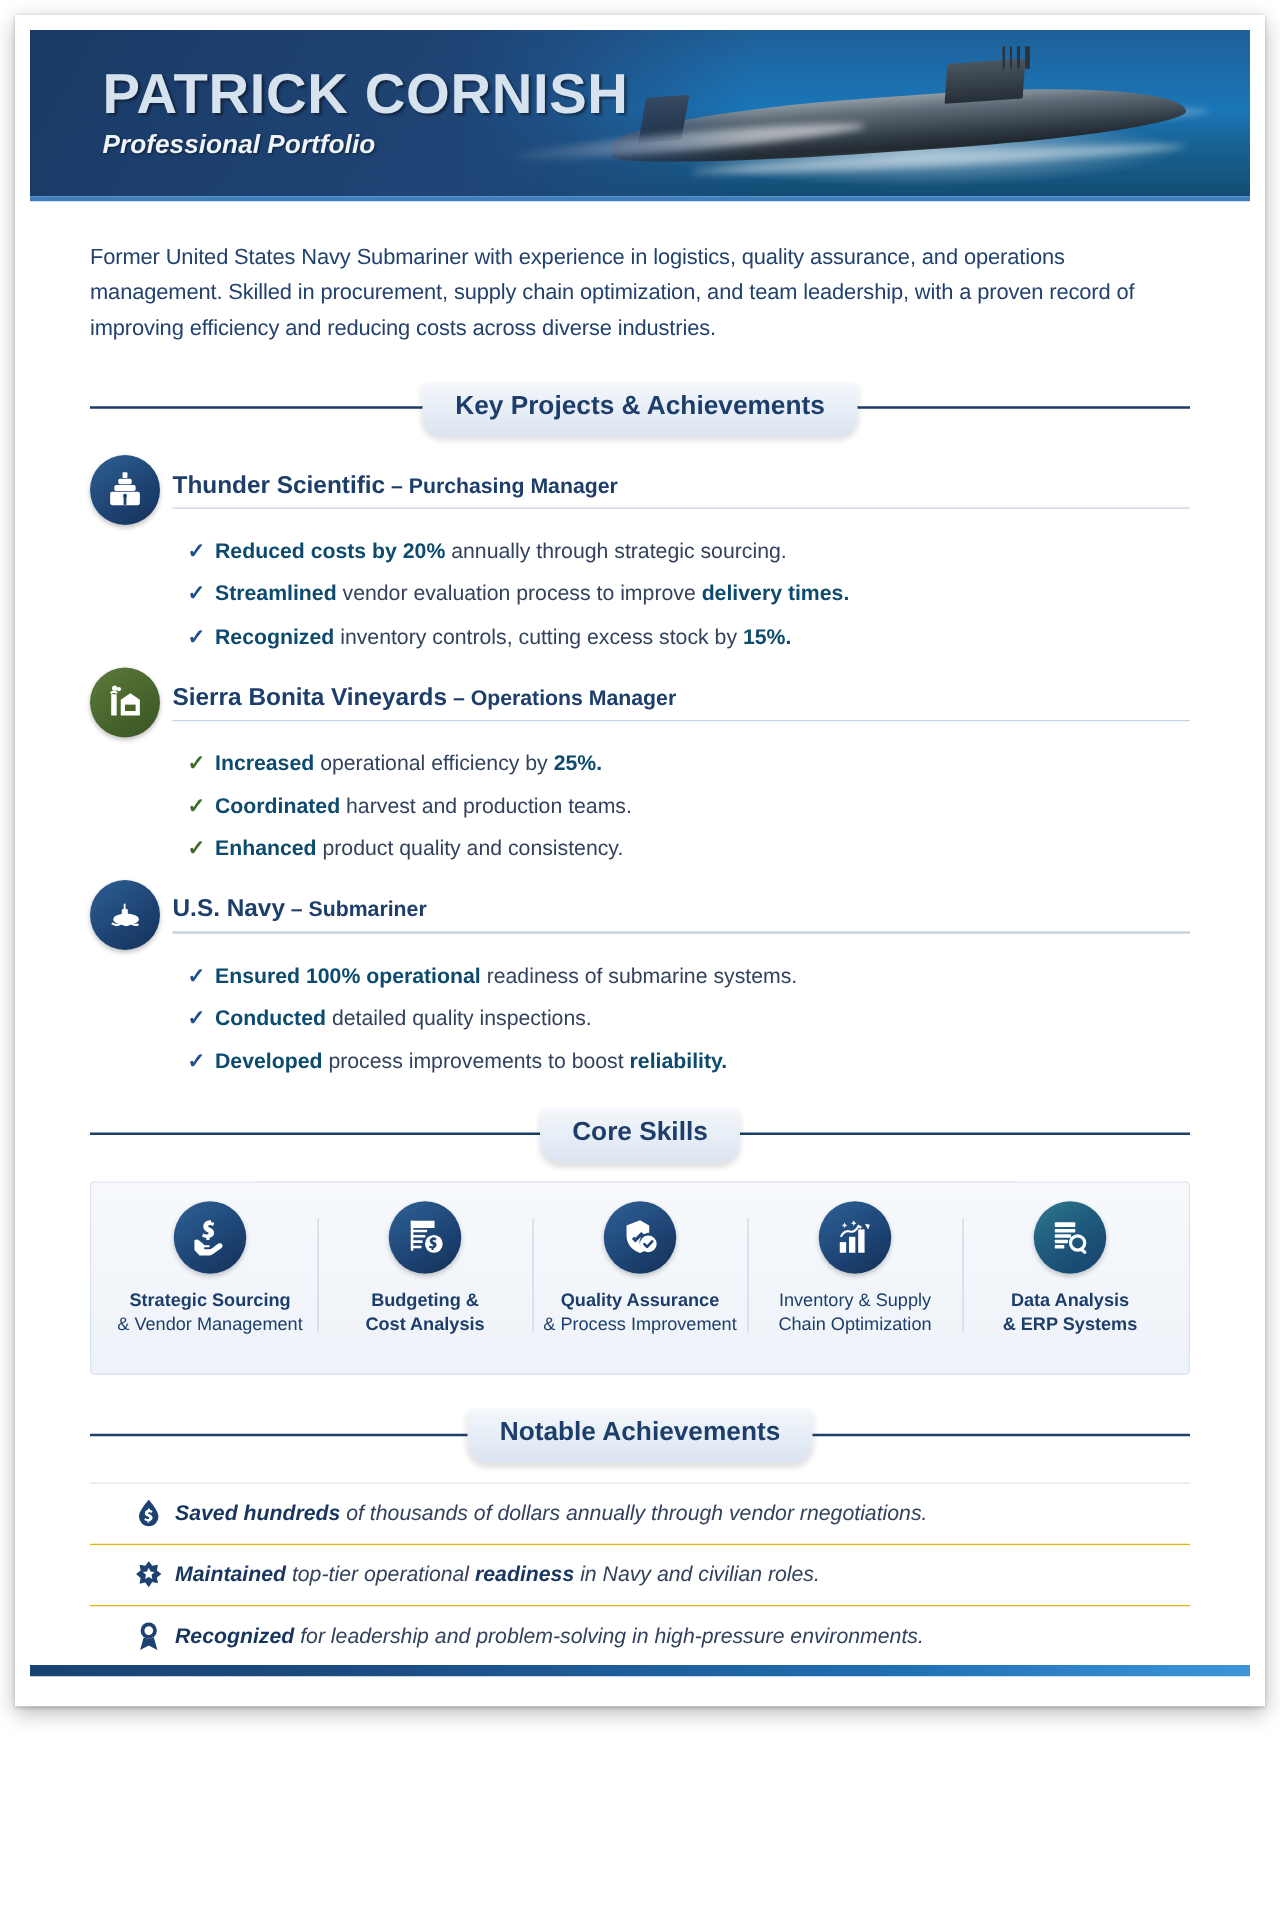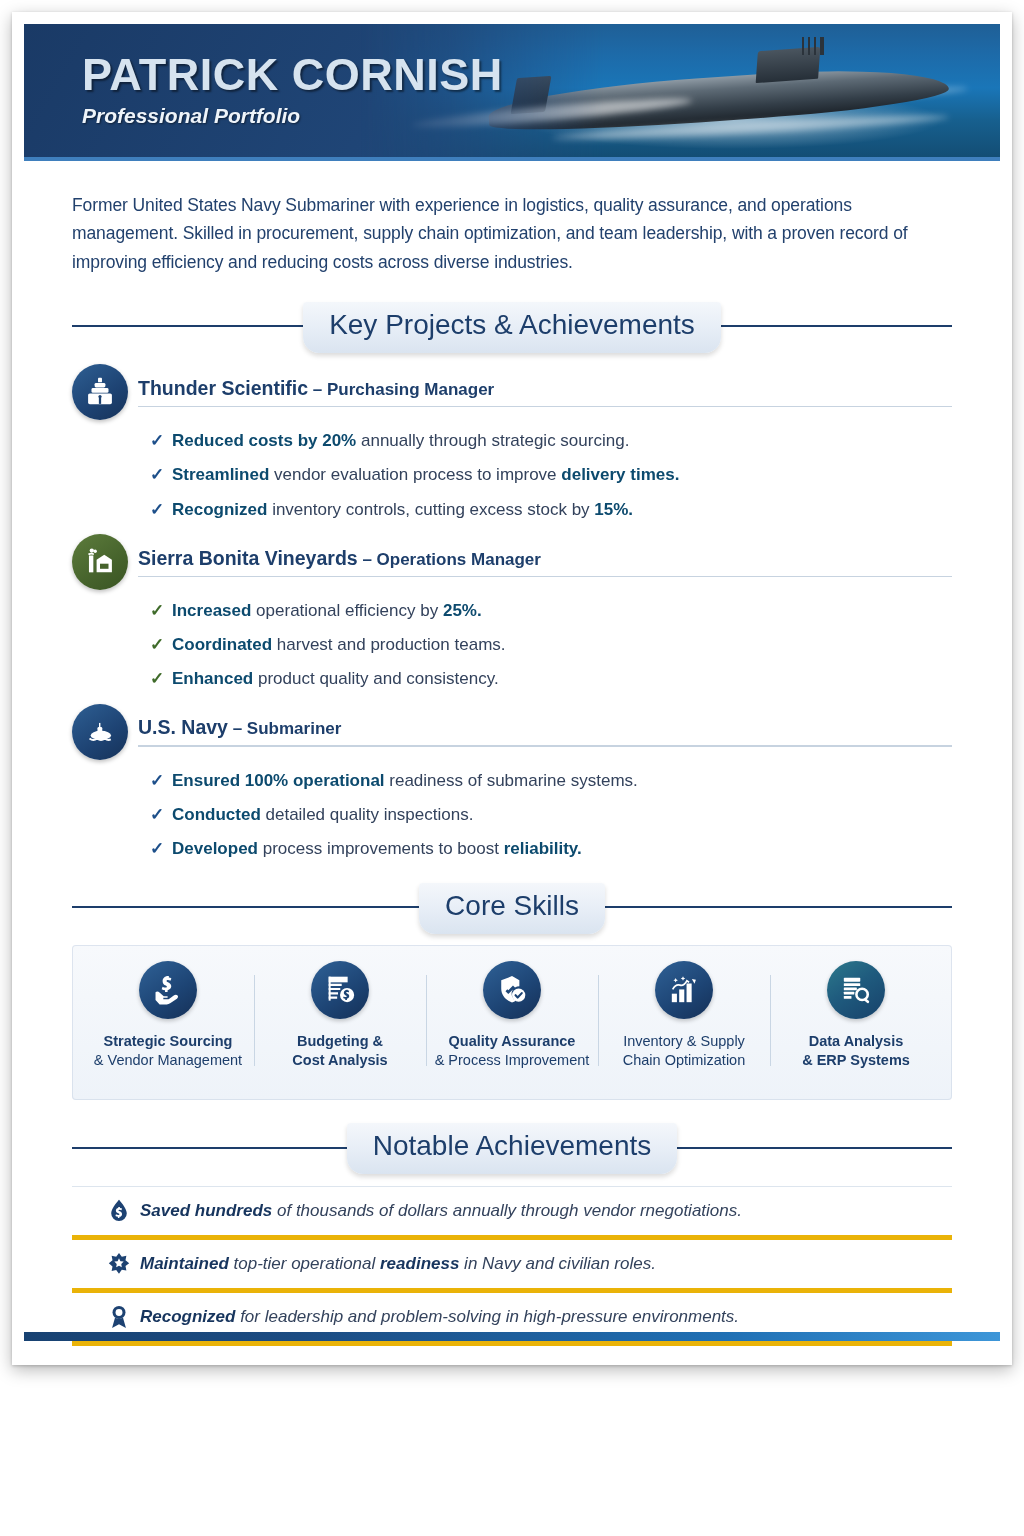--- a/index.html
+++ b/index.html
@@ -111,21 +111,21 @@
   .section-head .rule {
     position: absolute; left: 0; right: 0; top: 21px; height: 2px;
     background: #1d3e6b;
   }
   .section-head .tab {
     position: relative; z-index: 2;
     background: linear-gradient(180deg, #f4f7fb 0%, #e6edf6 55%, #dae4f0 100%);
     border-radius: 4px 4px 16px 16px;
     padding: 7px 26px 12px 26px;
     box-shadow: 0 3px 5px rgba(0,0,0,0.14);
-    font-size: 28px; font-weight: normal; color: #1d3e6b;
+    font-size: 21px; font-weight: bold; color: #1d3e6b;
     white-space: nowrap;
   }
 
   
   .project { margin-top: 14px; position: relative; }
   .project-head { display: flex; align-items: center; }
   .proj-icon {
     width: 56px; height: 56px; border-radius: 50%;
     flex: 0 0 56px;
     display: flex; align-items: center; justify-content: center;
@@ -185,21 +185,21 @@
     font-size: 14.5px; color: #1d3e6b; text-align: center; line-height: 1.3;
     white-space: nowrap;
   }
   .skill-l1.b, .skill-l2.b { font-weight: bold; }
 
   
   .achievements { margin-top: 8px; }
   .ach-row {
     display: flex; align-items: center;
     padding: 11px 0 11px 34px;
-    border-bottom: 5px solid #eab308;
+    border-bottom: 1px solid #eab308;
     font-size: 17px; font-style: italic; color: #33425c;
   }
   .ach-row:first-child { border-top: 1px solid #dde5ee; }
   .ach-icon { flex: 0 0 34px; display: flex; align-items: center; }
   .ach-row b { font-weight: bold; color: #17355e; }
 
   
   .footer-bar {
     position: absolute; left: 12px; right: 12px; bottom: 24px;
     height: 9px;

